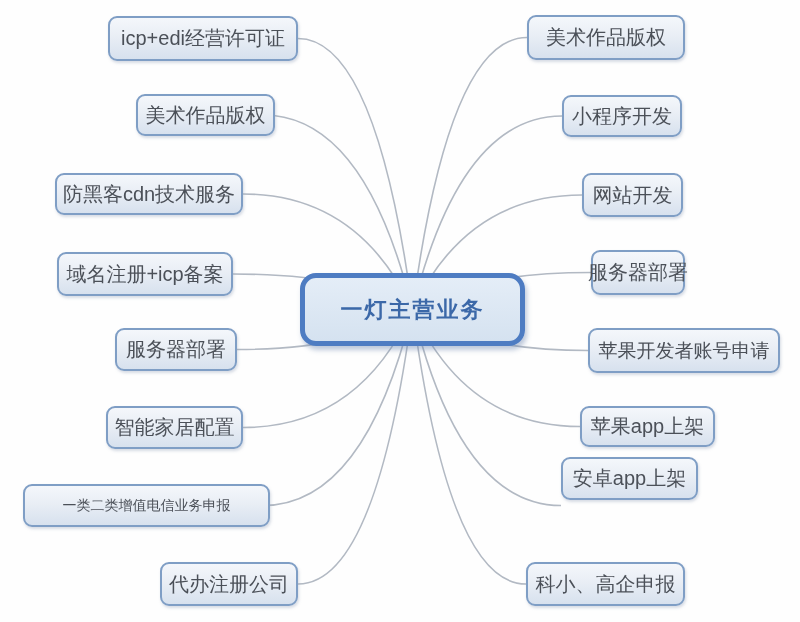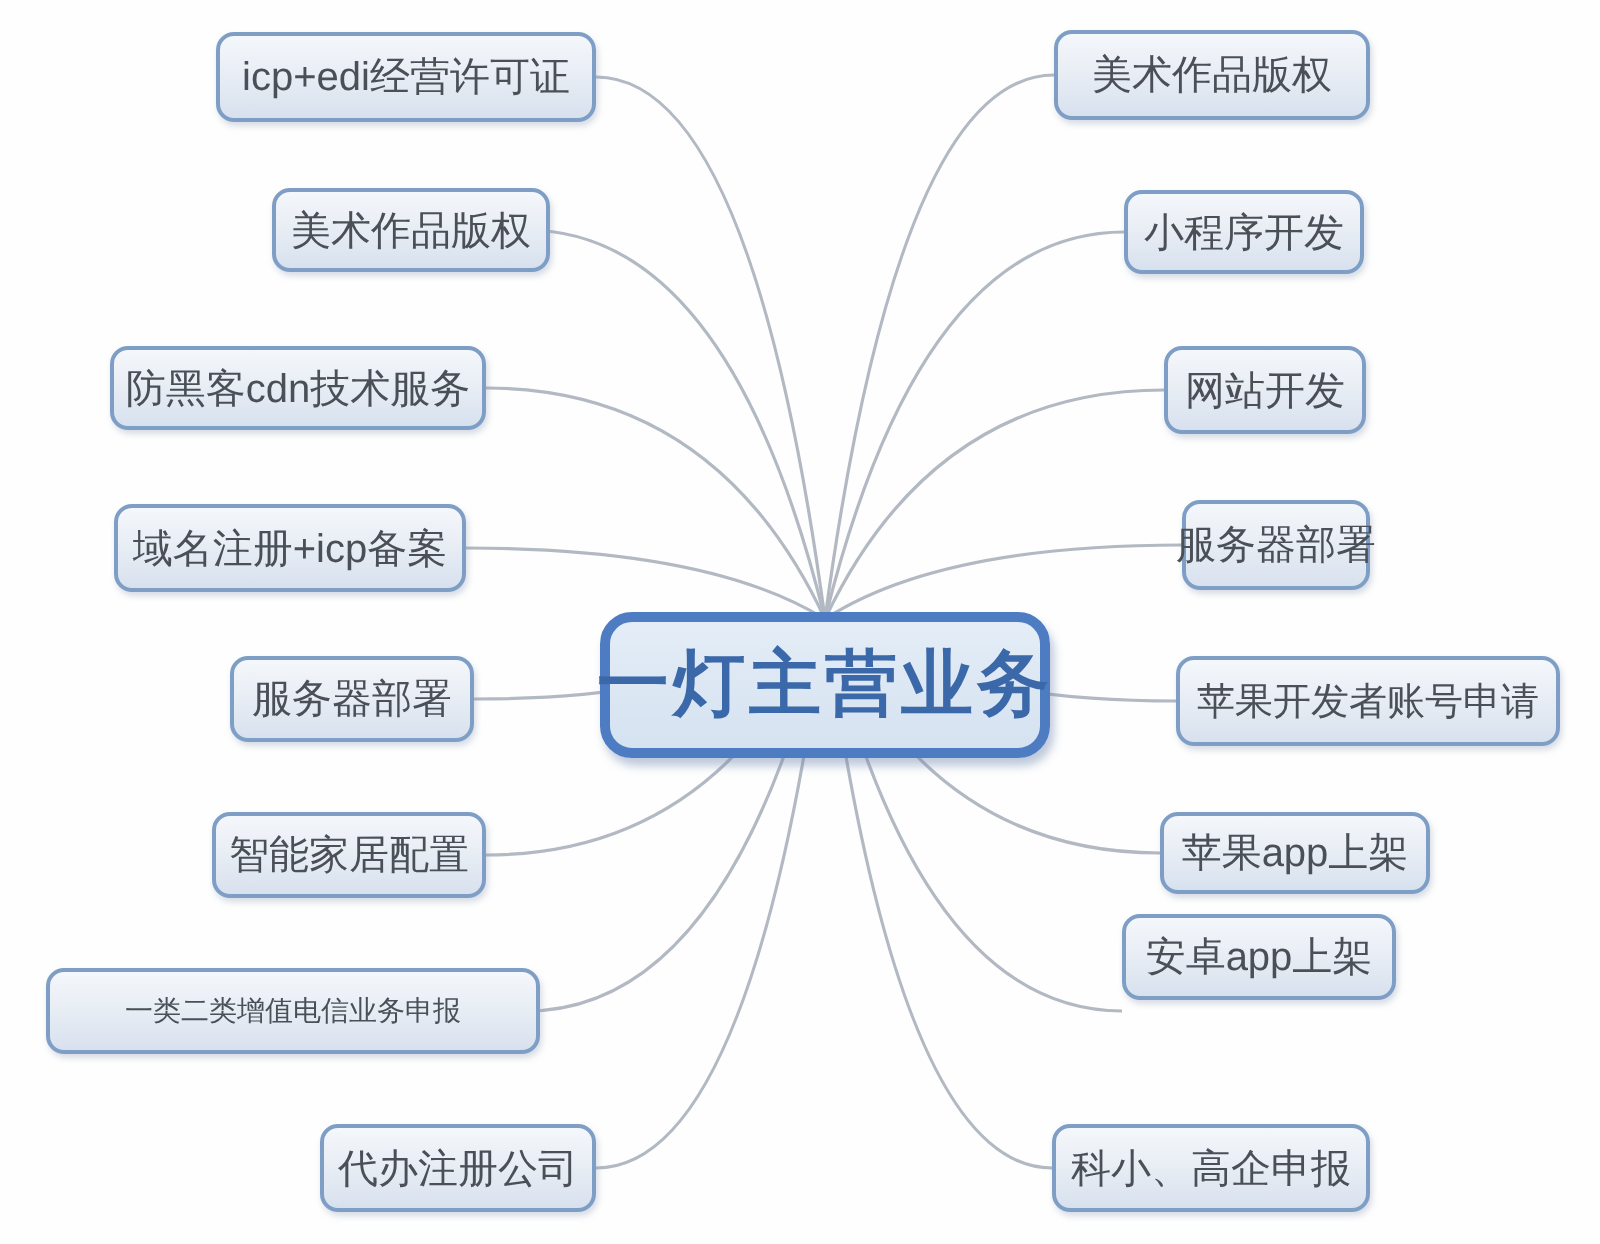--- a/index.html
+++ b/index.html
@@ -50,25 +50,24 @@
     color:var(--child-text);
     font-size:20px;
     box-shadow:1px 2px 3px rgba(140,155,180,0.35);
     padding:0 4px;
   }
   .center-node{
     border:5px solid var(--center-border);
     border-radius:16px;
     background:linear-gradient(180deg,var(--center-fill-top) 0%,var(--center-fill-bottom) 100%);
     color:var(--center-text);
-    font-size:36px;
+    font-size:22px;
     font-weight:bold;
     box-shadow:2px 4px 5px rgba(110,135,175,0.45);
     letter-spacing:2px;
-    margin-top:33px;
   }
   
   .nl1{left:108px;top:16px;width:190px;height:45px}
   .nl2{left:136px;top:94px;width:139px;height:42px}
   .nl3{left:55px;top:173px;width:188px;height:42px}
   .nl4{left:57px;top:252px;width:176px;height:44px}
   .nl5{left:115px;top:328px;width:122px;height:43px}
   .nl6{left:106px;top:406px;width:137px;height:43px}
   .nl7{left:23px;top:484px;width:247px;height:43px;font-size:14px}
   .nl8{left:160px;top:562px;width:138px;height:44px}

